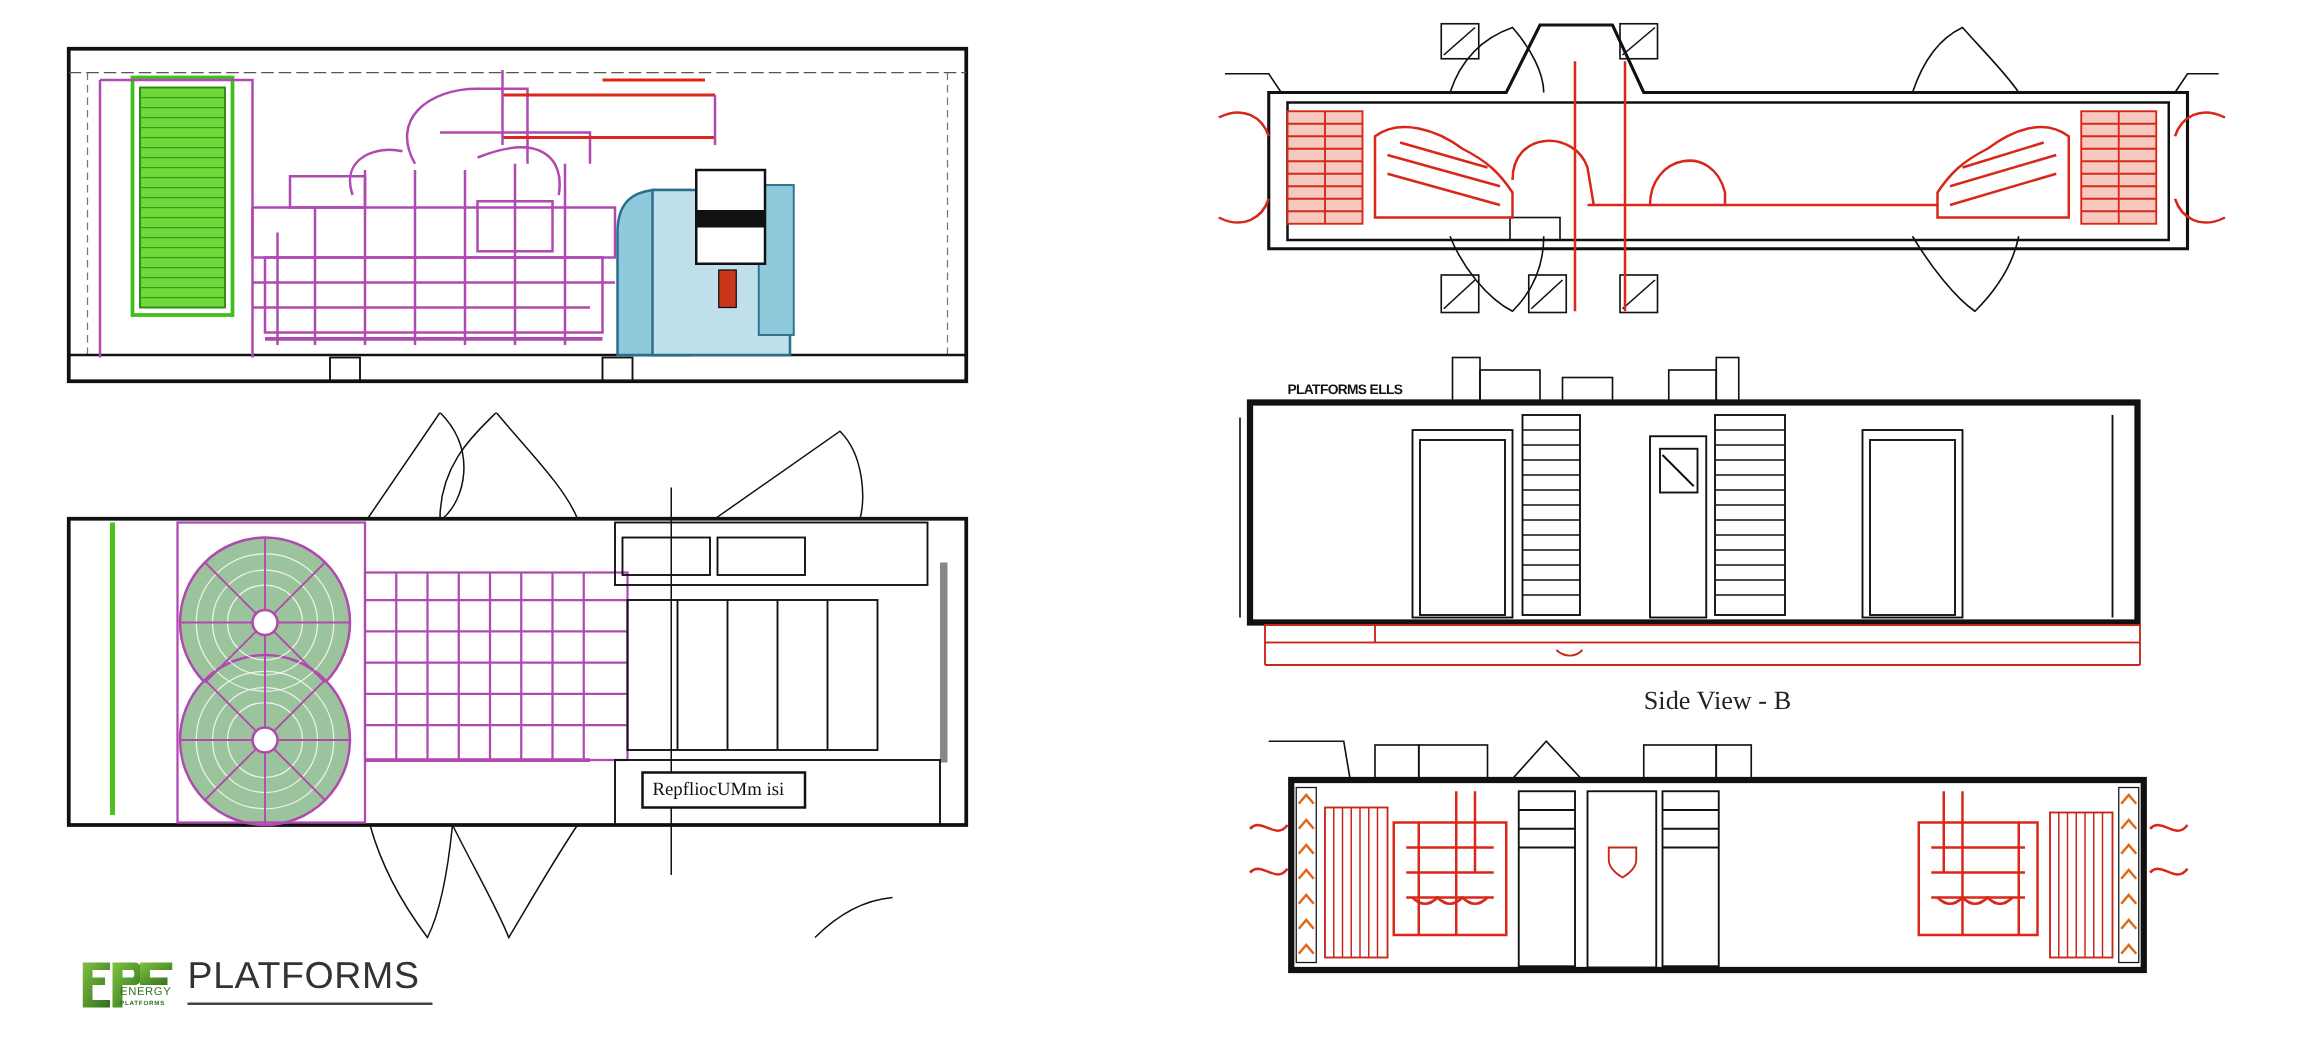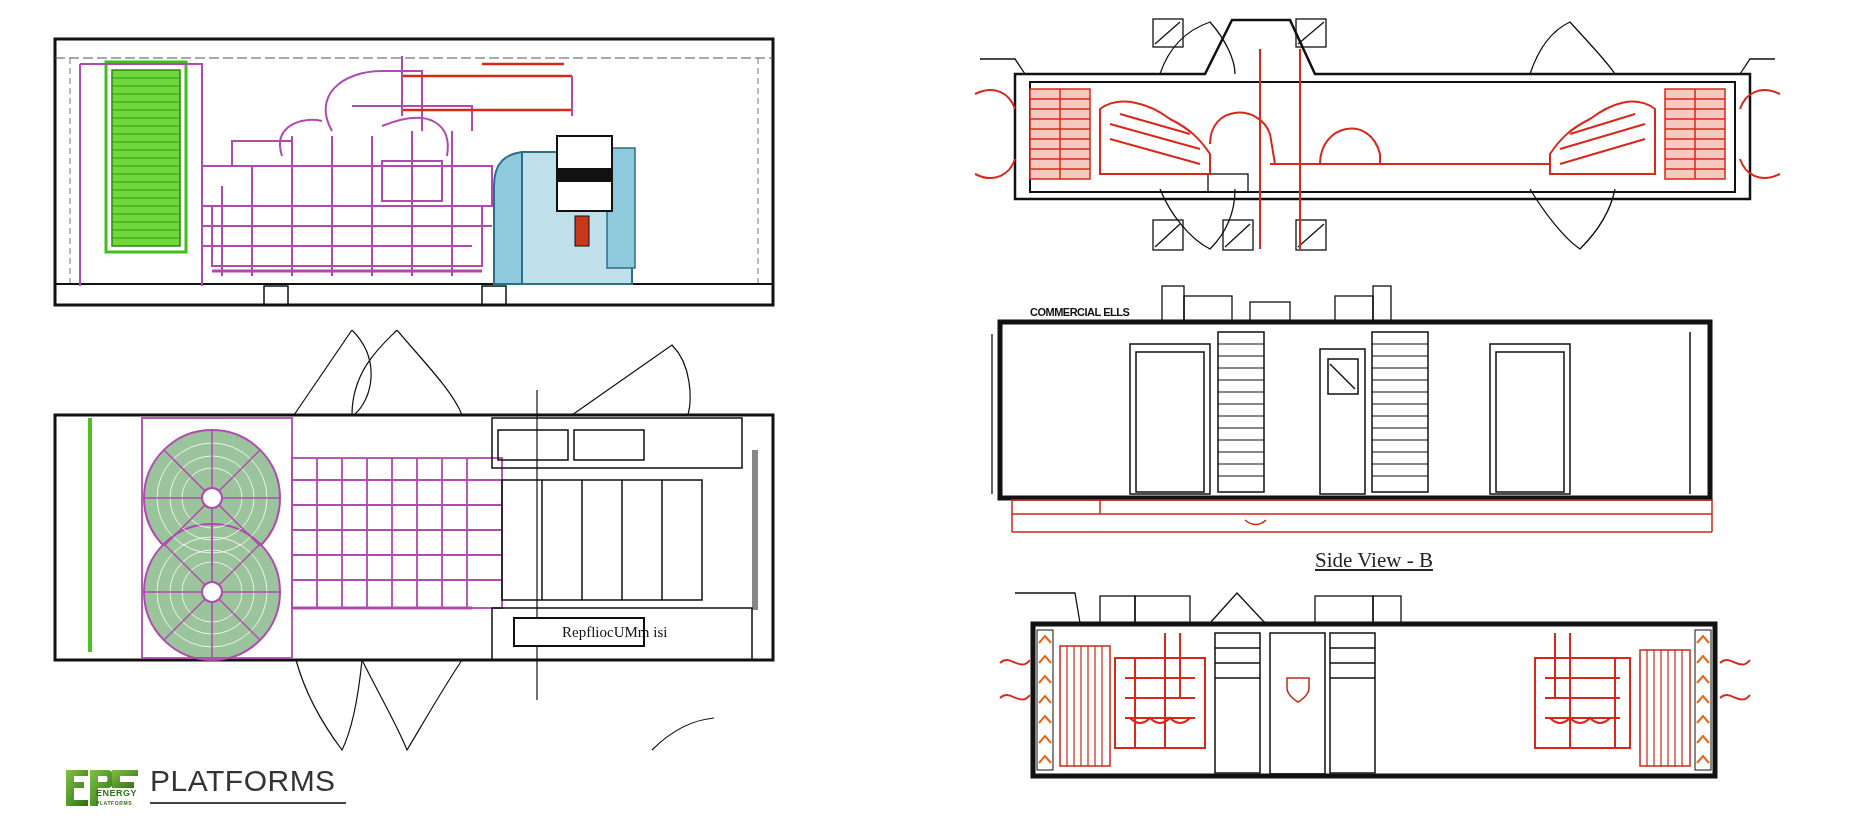--- a/index.html
+++ b/index.html
@@ -5,21 +5,21 @@
   html,body{margin:0;padding:0;background:#ffffff;}
   body{width:1857px;height:839px;position:relative;overflow:hidden;font-family:"Liberation Sans",sans-serif;}
   .view{position:absolute;}
   svg{display:block;}
   .caption{position:absolute;font-family:"Liberation Serif",serif;font-size:21px;color:#222;}
   .tiny-label{position:absolute;font-family:"Liberation Sans",sans-serif;font-size:11px;font-weight:bold;color:#111;letter-spacing:-0.5px;}
   .plate-label{position:absolute;font-family:"Liberation Serif",serif;font-size:15px;color:#111;}
   .logo{position:absolute;left:66px;top:768px;width:72px;height:40px;}
   .logo-word{position:absolute;left:150px;top:764px;font-family:"Liberation Sans",sans-serif;font-weight:300;font-size:30px;color:#333;letter-spacing:0.5px;}
   .logo-rule{position:absolute;left:150px;top:802px;width:196px;height:2px;background:#444;}
-  .logo-energy{position:absolute;left:96px;top:788px;font-size:9px;font-weight:bold;color:#2f6e1a;letter-spacing:0.5px;}
+  .logo-energy{position:absolute;left:96px;top:788px;font-size:9px;font-weight:normal;color:#2f6e1a;letter-spacing:0.5px;}
   .logo-platforms{position:absolute;left:96px;top:800px;font-size:5px;font-weight:bold;color:#2f6e1a;letter-spacing:0.6px;}
 </style>
 </head>
 <body>
 
 <div class="view" style="left:52px;top:36px;width:724px;height:272px;">
   <svg width="724" height="272" viewBox="0 0 724 272">
 
     <rect x="3" y="3" width="718" height="266" fill="none" stroke="#111" stroke-width="3"></rect>
     <line x1="3" y1="22" x2="721" y2="22" stroke="#555" stroke-width="1" stroke-dasharray="10 4"></line>
@@ -140,21 +140,21 @@
     <g fill="none" stroke="#111" stroke-width="1.5">
       <rect x="440" y="88" width="250" height="50"></rect>
       <rect x="446" y="100" width="70" height="30"></rect>
         <rect x="522" y="100" width="70" height="30"></rect>
       <rect x="450" y="150" width="200" height="120"></rect>
       <path d="M490 150 V270 M530 150 V270 M570 150 V270 M610 150 V270"></path>
       <rect x="440" y="278" width="260" height="52"></rect>
     </g>
     <rect x="462" y="288" width="130" height="28" fill="#fff" stroke="#111" stroke-width="2"></rect>
   </svg>
-  <div class="plate-label" style="left:470px;top:294px;margin-left:40px;">RepfliocUMm isi</div>
+  <div class="plate-label" style="left:470px;top:294px;">RepfliocUMm isi</div>
 </div>
 
 <div class="view" style="left:970px;top:14px;width:815px;height:245px;">
   <svg width="815" height="245" viewBox="0 0 815 245">
     <g fill="none" stroke="#111" stroke-width="1.3">
 
       <path d="M190 60 C200 30, 220 15, 240 8 C255 25, 265 45, 265 60"></path>
       <path d="M560 60 C570 30, 585 15, 600 8 C615 25, 635 45, 645 60"></path>
       <path d="M190 175 C200 200, 220 225, 240 235 C255 220, 265 200, 265 175"></path>
       <path d="M560 175 C575 200, 595 225, 610 235 C625 220, 640 200, 645 175"></path>
@@ -266,24 +266,24 @@
     </g>
     <g fill="none" stroke="#c8281a" stroke-width="1.5">
       <rect x="22" y="216" width="700" height="14"></rect>
       <line x1="110" y1="216" x2="110" y2="230"></line>
       <line x1="22" y1="248" x2="722" y2="248"></line>
       <line x1="22" y1="230" x2="22" y2="248"></line>
         <line x1="722" y1="230" x2="722" y2="248"></line>
       <path d="M255 236 C262 242, 270 242, 276 236"></path>
     </g>
   </svg>
-  <div class="tiny-label" style="left:40px;top:22px;">COMMERCIAL ELLS</div>
-</div>
-
-<div class="caption" style="left:1315px;top:548px;text-decoration:underline;">Side View - B</div>
+  <div class="tiny-label" style="left:40px;top:22px;">PLATFORMS ELLS</div>
+</div>
+
+<div class="caption" style="left:1315px;top:548px;">Side View - B</div>
 
 <div class="view" style="left:975px;top:588px;width:800px;height:210px;">
   <svg width="800" height="210" viewBox="0 0 800 210">
     <g fill="none" stroke="#111" stroke-width="1.3">
       <path d="M40 5 H100 L105 35"></path>
       <rect x="125" y="8" width="35" height="28"></rect>
         <rect x="160" y="8" width="55" height="28"></rect>
       <path d="M235 35 L262 5 L290 35"></path>
       <rect x="340" y="8" width="58" height="28"></rect>
         <rect x="398" y="8" width="28" height="28"></rect>

